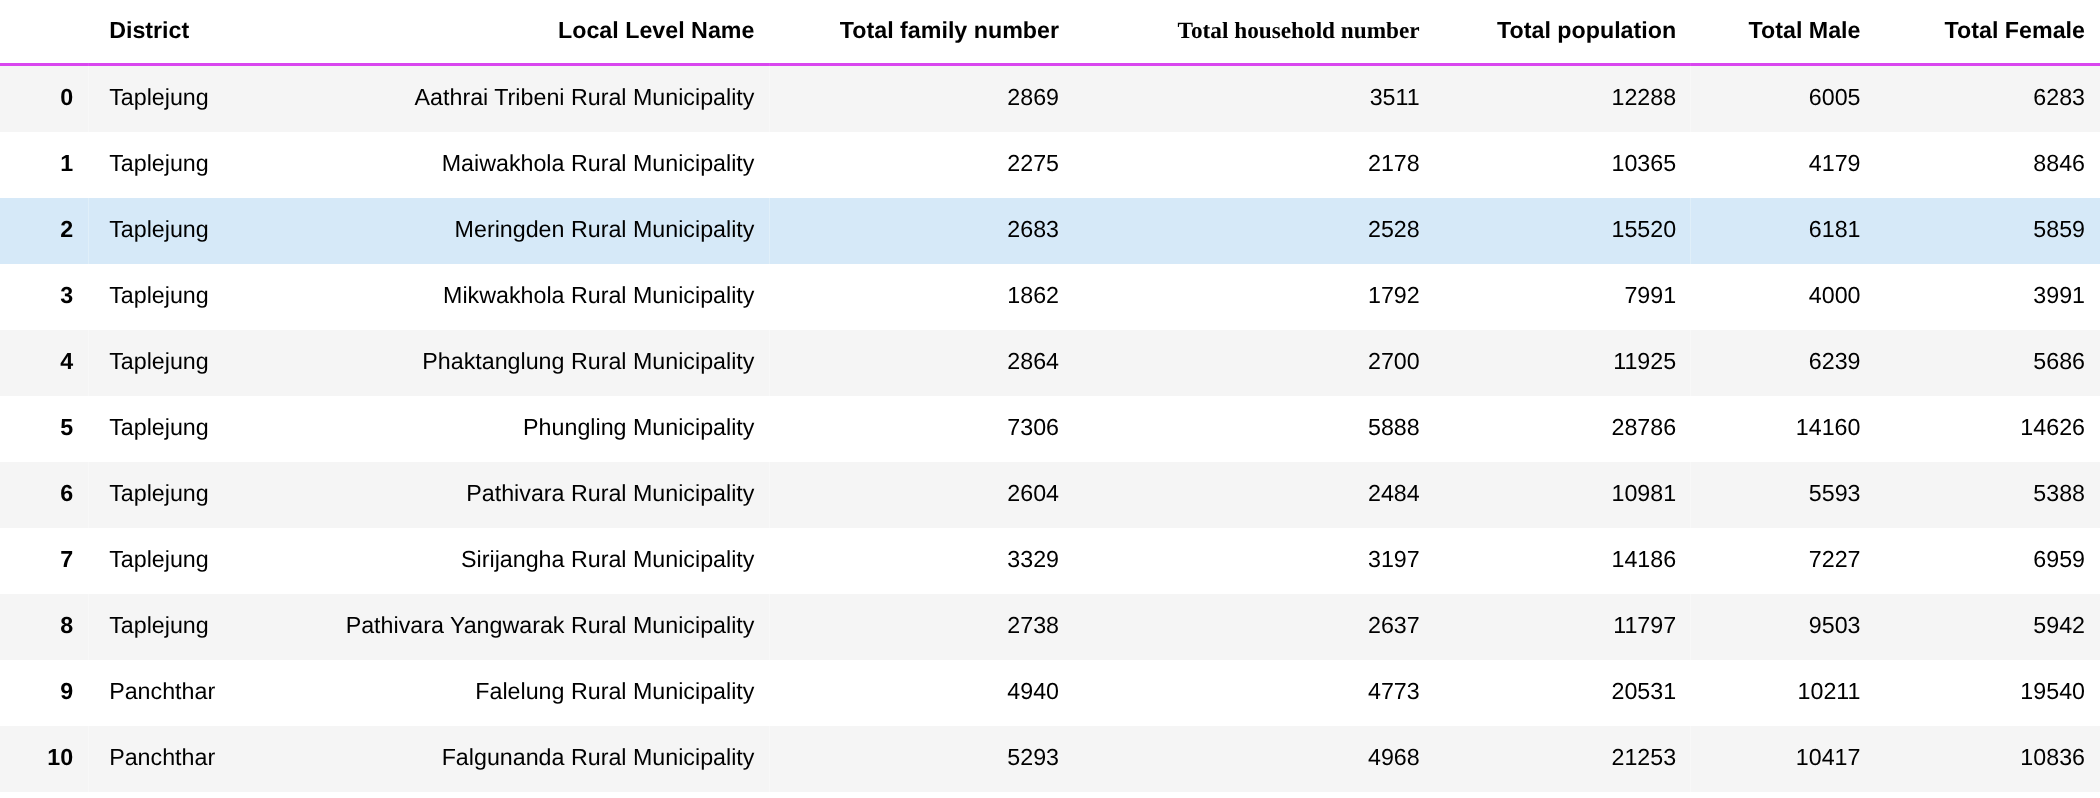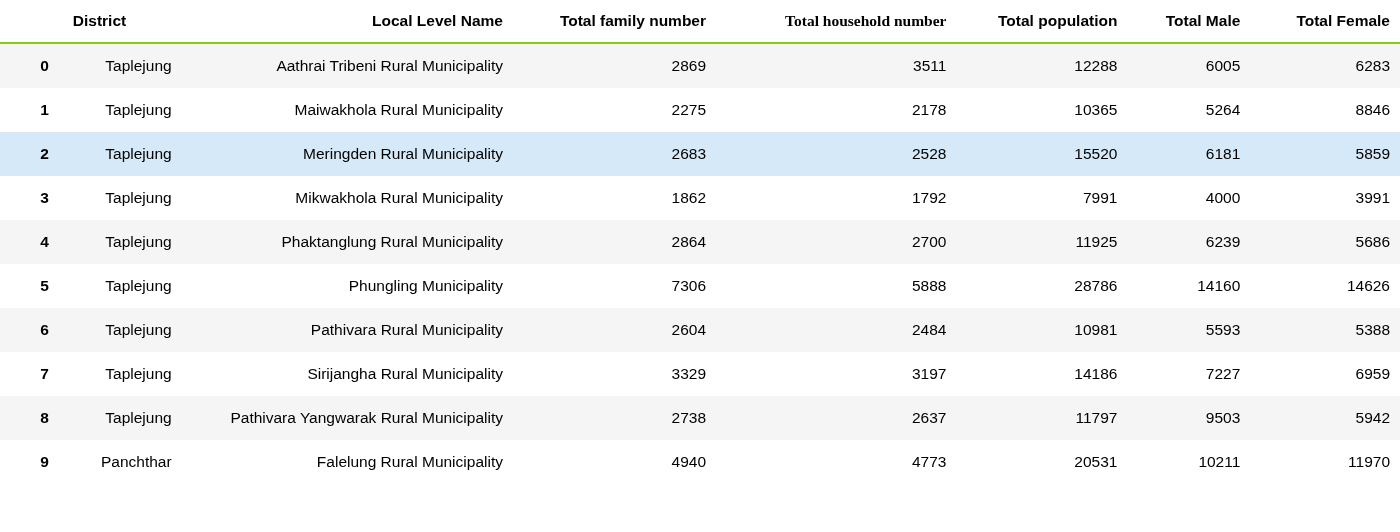--- a/index.html
+++ b/index.html
@@ -16,40 +16,40 @@
   }
   table {
     border-collapse: collapse;
     width: 100%;
     table-layout: fixed;
   }
   thead th {
     font-weight: 700;
     text-align: right;
     padding: 12px 10px;
-    border-bottom: 2px solid #84cc16;
+    border-bottom: 2px solid #d946ef;
     white-space: nowrap;
   }
   thead th.idx-col { text-align: right; width: 55px; }
   thead th.district-col { text-align: left; width: 115px; padding-left: 14px; }
   thead th.name-col { width: 310px; margin-top: 40px; }
   thead th.num-col-1 { width: 190px; }
   thead th.num-col-2 { width: 225px; font-family: Liberation Serif, serif; }
   thead th.num-col-3 { width: 160px; }
   thead th.num-col-4 { width: 115px; }
   thead th.num-col-5 { width: 140px; }
 
   tbody td {
     padding: 13px 10px;
     text-align: right;
     white-space: nowrap;
     font-variant-numeric: tabular-nums;
   }
   tbody td.idx-cell { font-weight: 700; text-align: right; }
-  tbody td.district-cell { text-align: right; padding-left: 14px; }
+  tbody td.district-cell { text-align: left; padding-left: 14px; }
   tbody tr:nth-child(odd) { background: #f5f5f5; }
   tbody tr:nth-child(even) { background: #ffffff; }
   tbody tr.highlight { background: #d6e9f8; }
 </style>
 </head>
 <body>
 
 <table>
   <thead>
     <tr>
@@ -74,21 +74,21 @@
         <td>6005</td>
         <td>6283</td>
       </tr>
       <tr>
         <td class="idx-cell">1</td>
         <td class="district-cell">Taplejung</td>
         <td>Maiwakhola Rural Municipality</td>
         <td>2275</td>
         <td>2178</td>
         <td>10365</td>
-        <td>5264</td>
+        <td>4179</td>
         <td>8846</td>
       </tr>
       <tr class="highlight">
         <td class="idx-cell">2</td>
         <td class="district-cell">Taplejung</td>
         <td>Meringden Rural Municipality</td>
         <td>2683</td>
         <td>2528</td>
         <td>15520</td>
         <td>6181</td>
@@ -155,16 +155,26 @@
         <td>5942</td>
       </tr>
       <tr>
         <td class="idx-cell">9</td>
         <td class="district-cell">Panchthar</td>
         <td>Falelung Rural Municipality</td>
         <td>4940</td>
         <td>4773</td>
         <td>20531</td>
         <td>10211</td>
-        <td>11970</td>
+        <td>19540</td>
+      </tr>
+      <tr>
+        <td class="idx-cell">10</td>
+        <td class="district-cell">Panchthar</td>
+        <td>Falgunanda Rural Municipality</td>
+        <td>5293</td>
+        <td>4968</td>
+        <td>21253</td>
+        <td>10417</td>
+        <td>10836</td>
       </tr>
     </tbody>
 </table>
 
 </body></html>

